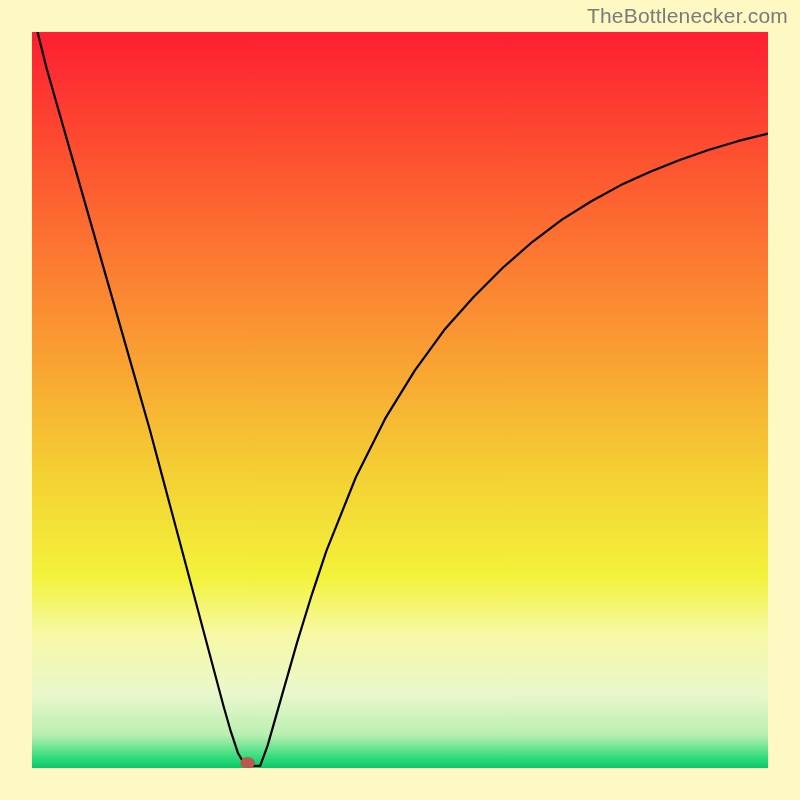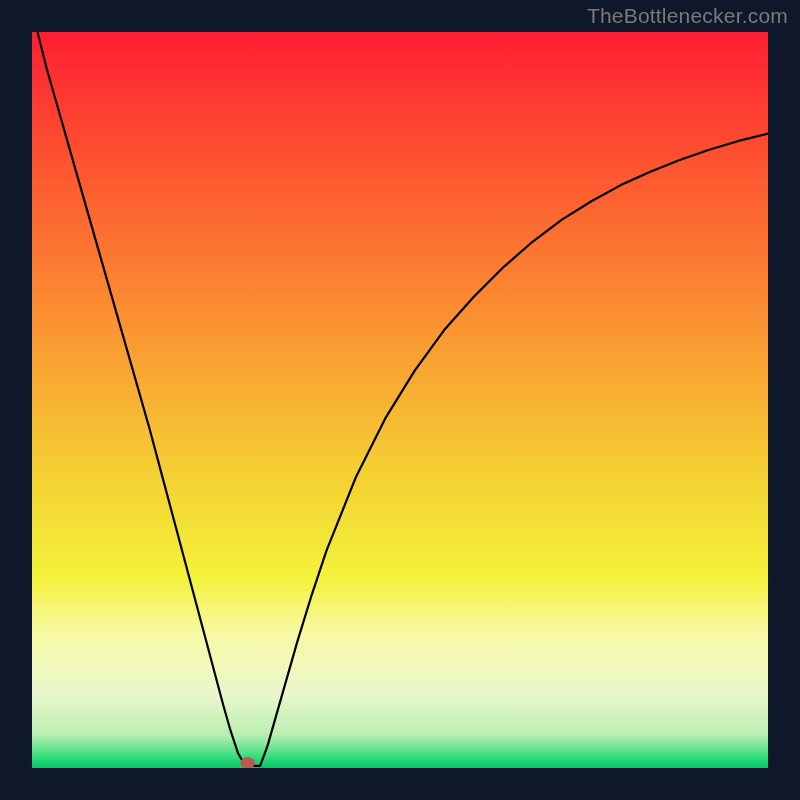--- a/index.html
+++ b/index.html
@@ -8,21 +8,21 @@
     width: 800px;
     height: 800px;
     overflow: hidden;
     background: #000;
     font-family: Arial, Helvetica, sans-serif;
   }
   .stage {
     position: relative;
     width: 800px;
     height: 800px;
-    background: #0f172a;
+    background: #fef9c3;
   }
   .plot {
     position: absolute;
     left: 32px;
     top: 32px;
     width: 736px;
     height: 736px;
     overflow: hidden;
   }
   .attribution {

